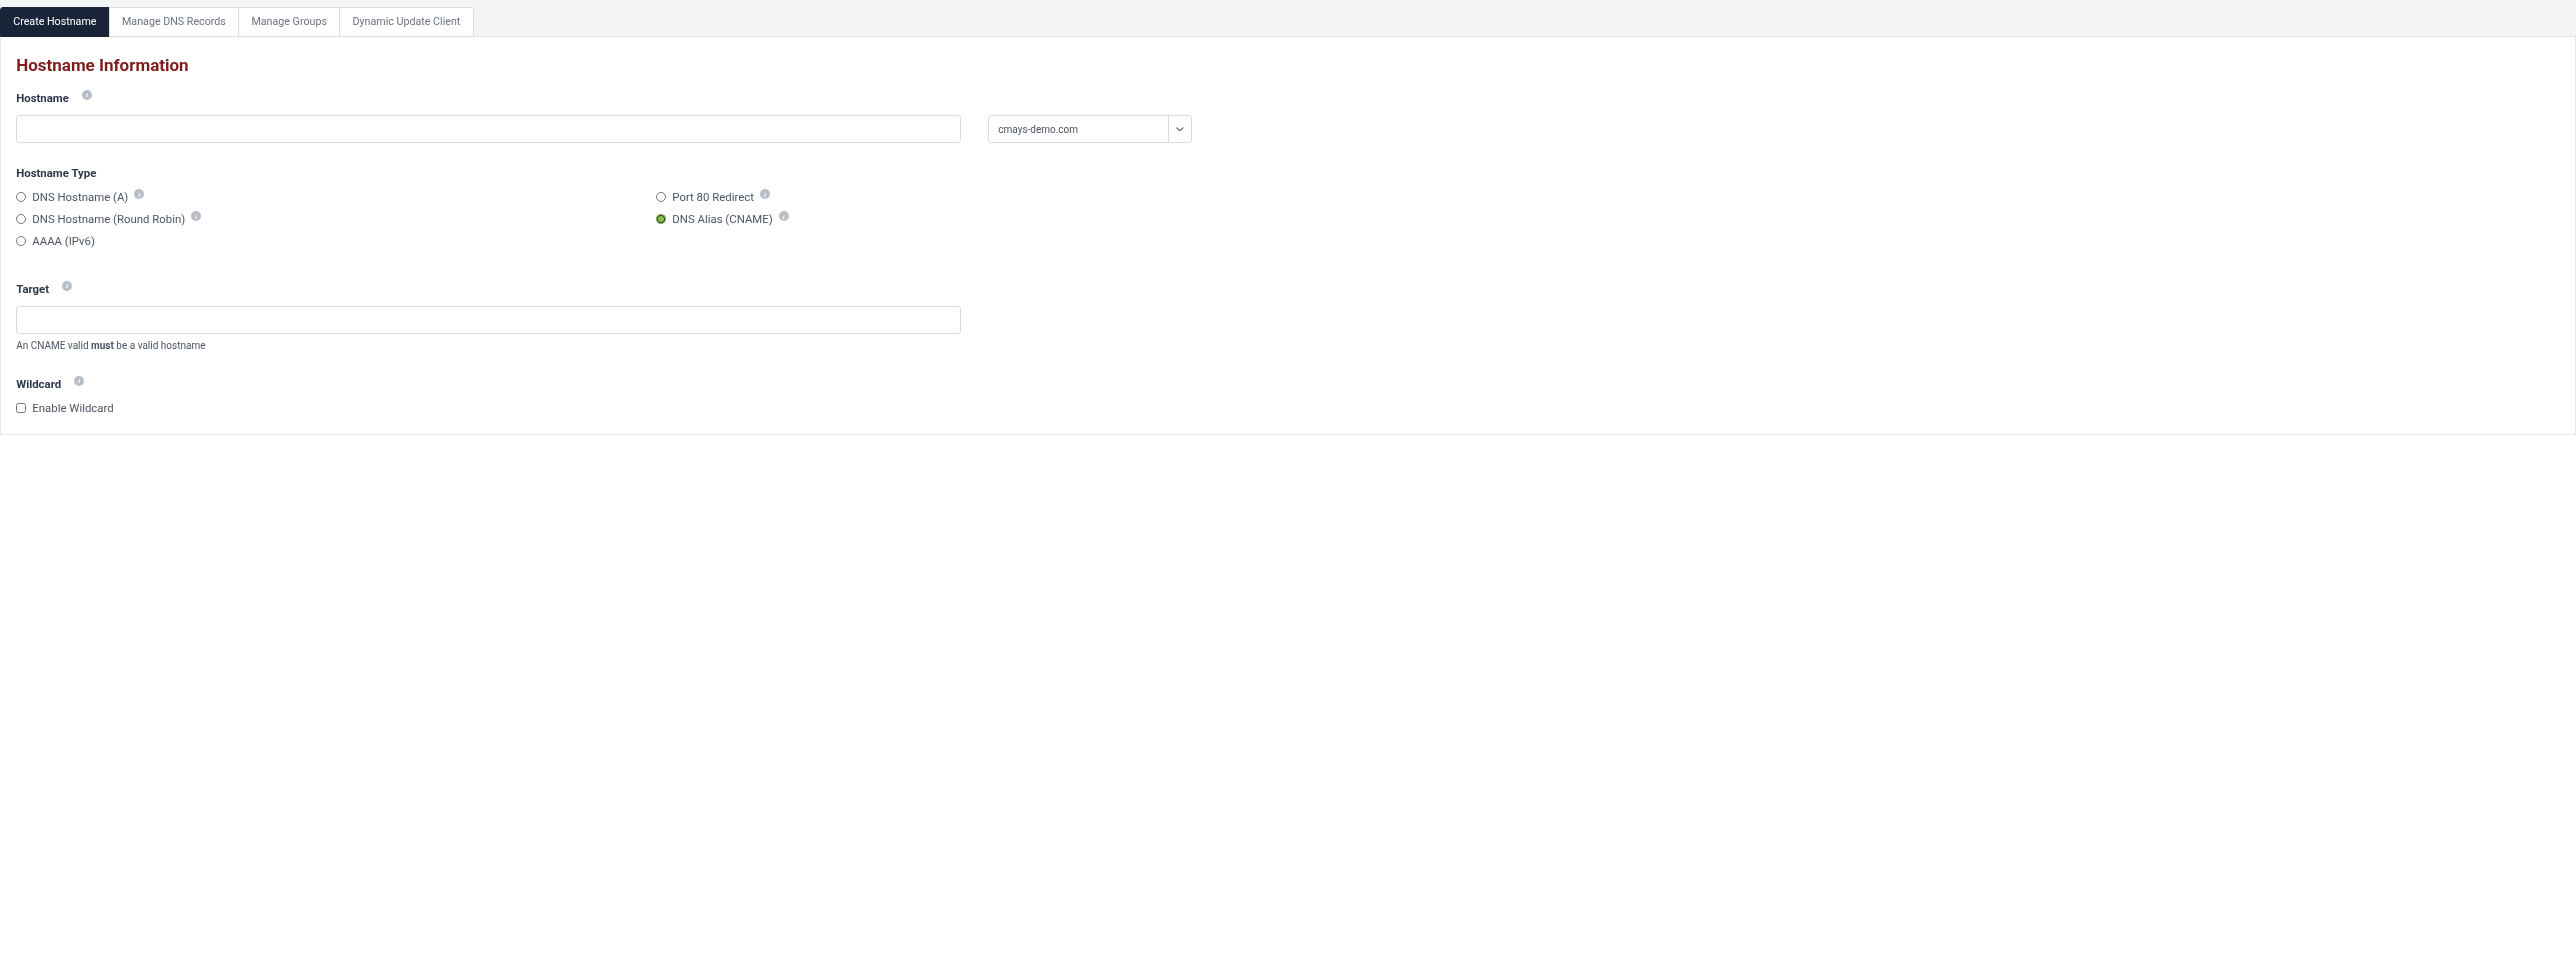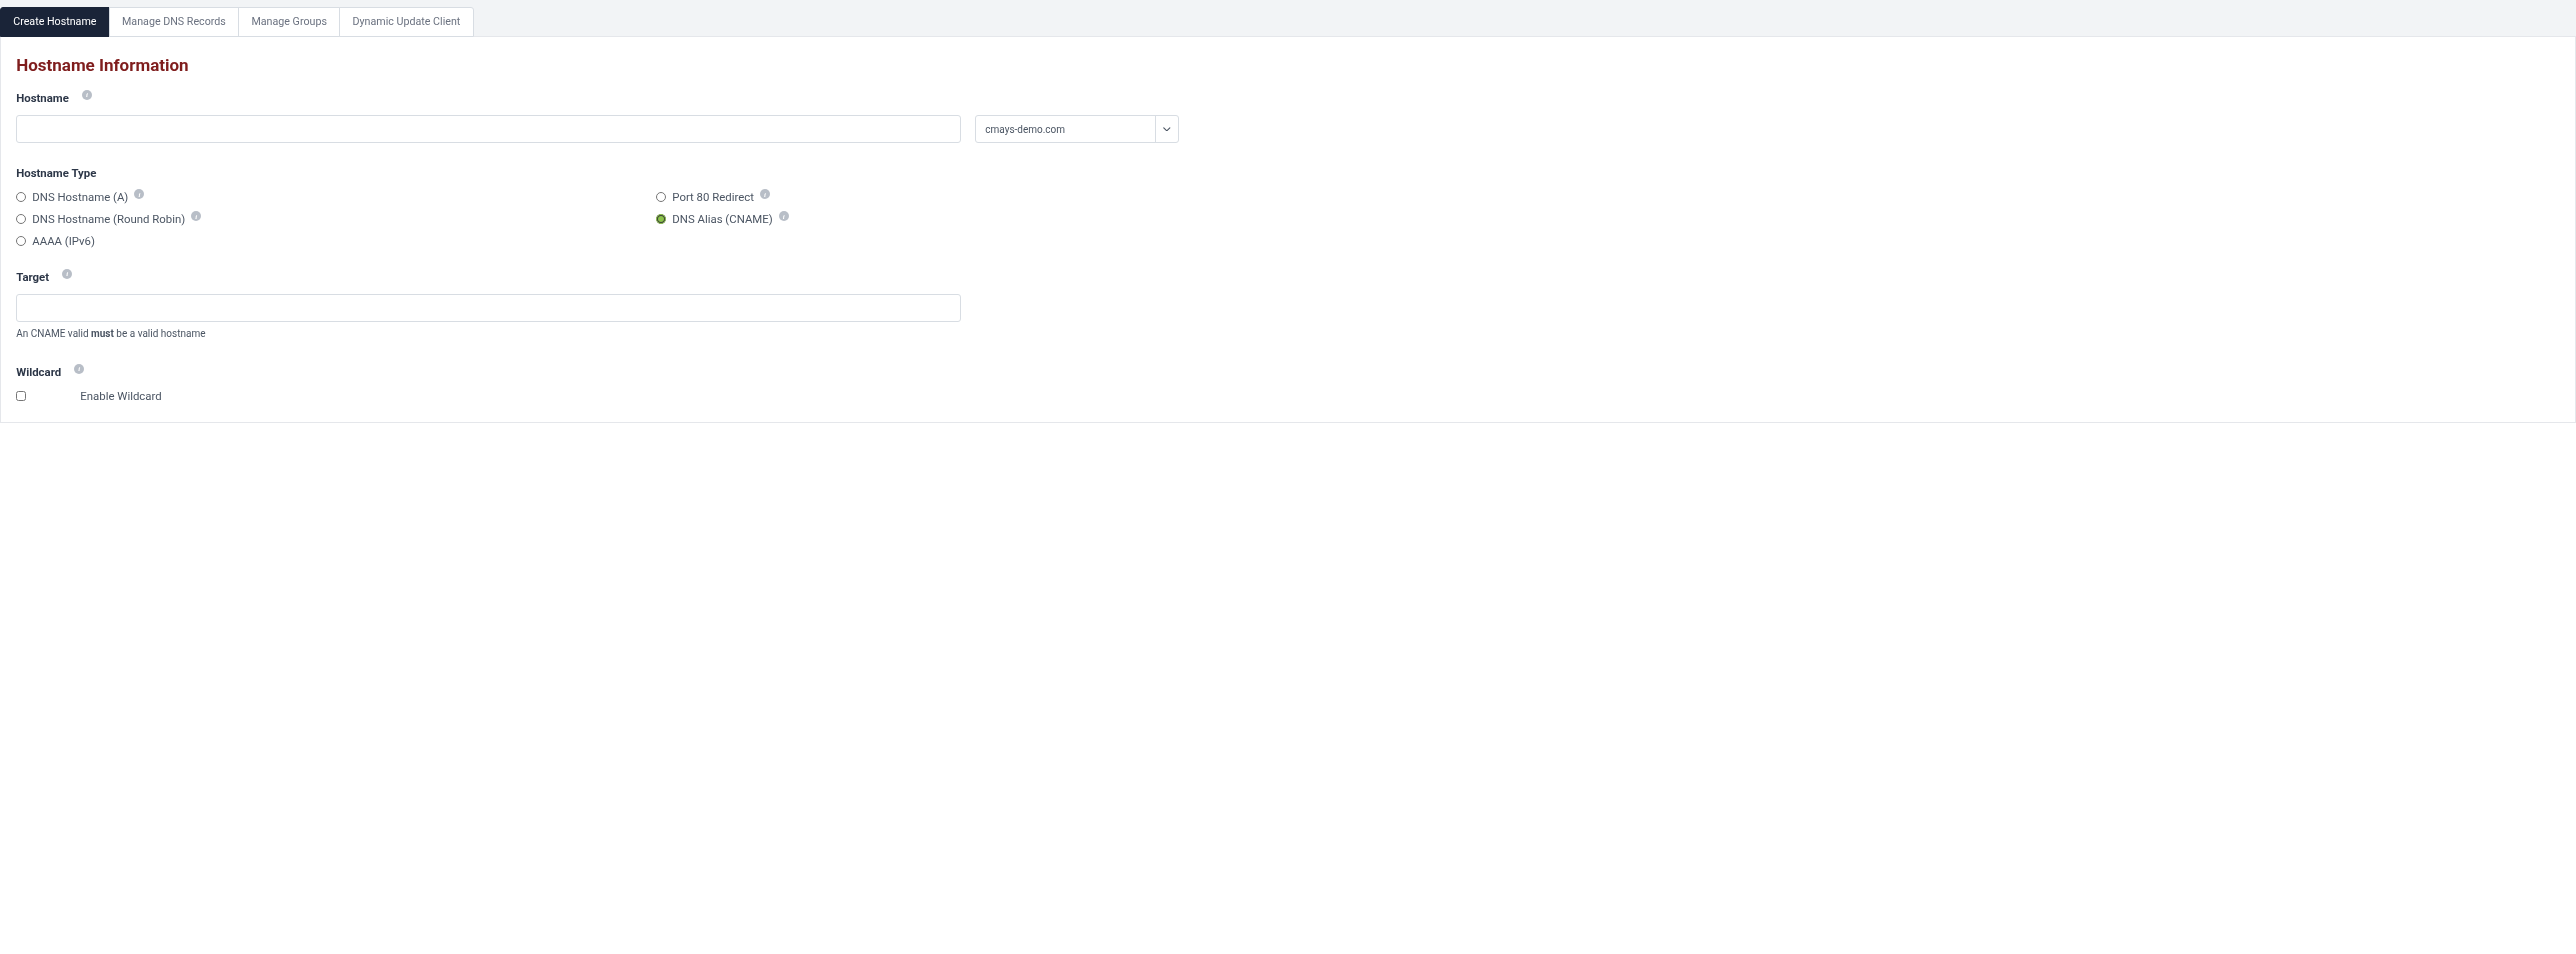--- a/index.html
+++ b/index.html
@@ -74,21 +74,21 @@
       font-size: 6.9px;
       font-weight: bold;
       font-style: italic;
       font-family: Georgia, serif;
       cursor: help;
       position: relative;
       top: -3px;
     }
     .hostname-row {
       display: flex;
-      gap: 14px;
+      gap: 27px;
       margin-bottom: 23px;
       align-items: center;
     }
     .text-input {
       flex: 1;
       max-width: 945px;
       height: 27.4px;
       border: 0.8px solid #d8dde3;
       border-radius: 3px;
       padding: 0 9.1px;
@@ -118,21 +118,21 @@
       border-left: 0.8px solid #d8dde3;
       display: flex;
       align-items: center;
       justify-content: center;
       color: #4b5563;
     }
     .radio-grid {
       display: grid;
       grid-template-columns: 640px 1fr;
       row-gap: 7.6px;
-      margin-bottom: 22px;
+      margin-bottom: 34px;
     }
     .radio-item {
       display: flex;
       align-items: center;
       gap: 6.1px;
       font-size: 11.4px;
       color: #4b5563;
     }
     .radio-item input[type="radio"] {
       width: 10px;
@@ -171,21 +171,20 @@
       font-size: 11.4px;
       color: #4b5563;
     }
     .checkbox-item input[type="checkbox"] {
       width: 10px;
       height: 10px;
       cursor: pointer;
     }
     .checkbox-item label {
       cursor: pointer;
-      margin-left: 48px;
     }
   </style>
 </head>
 <body>
 
 <div class="tab-bar">
   <div class="tab active">Create Hostname</div>
   <div class="tab">Manage DNS Records</div>
   <div class="tab">Manage Groups</div>
   <div class="tab">Dynamic Update Client</div>

